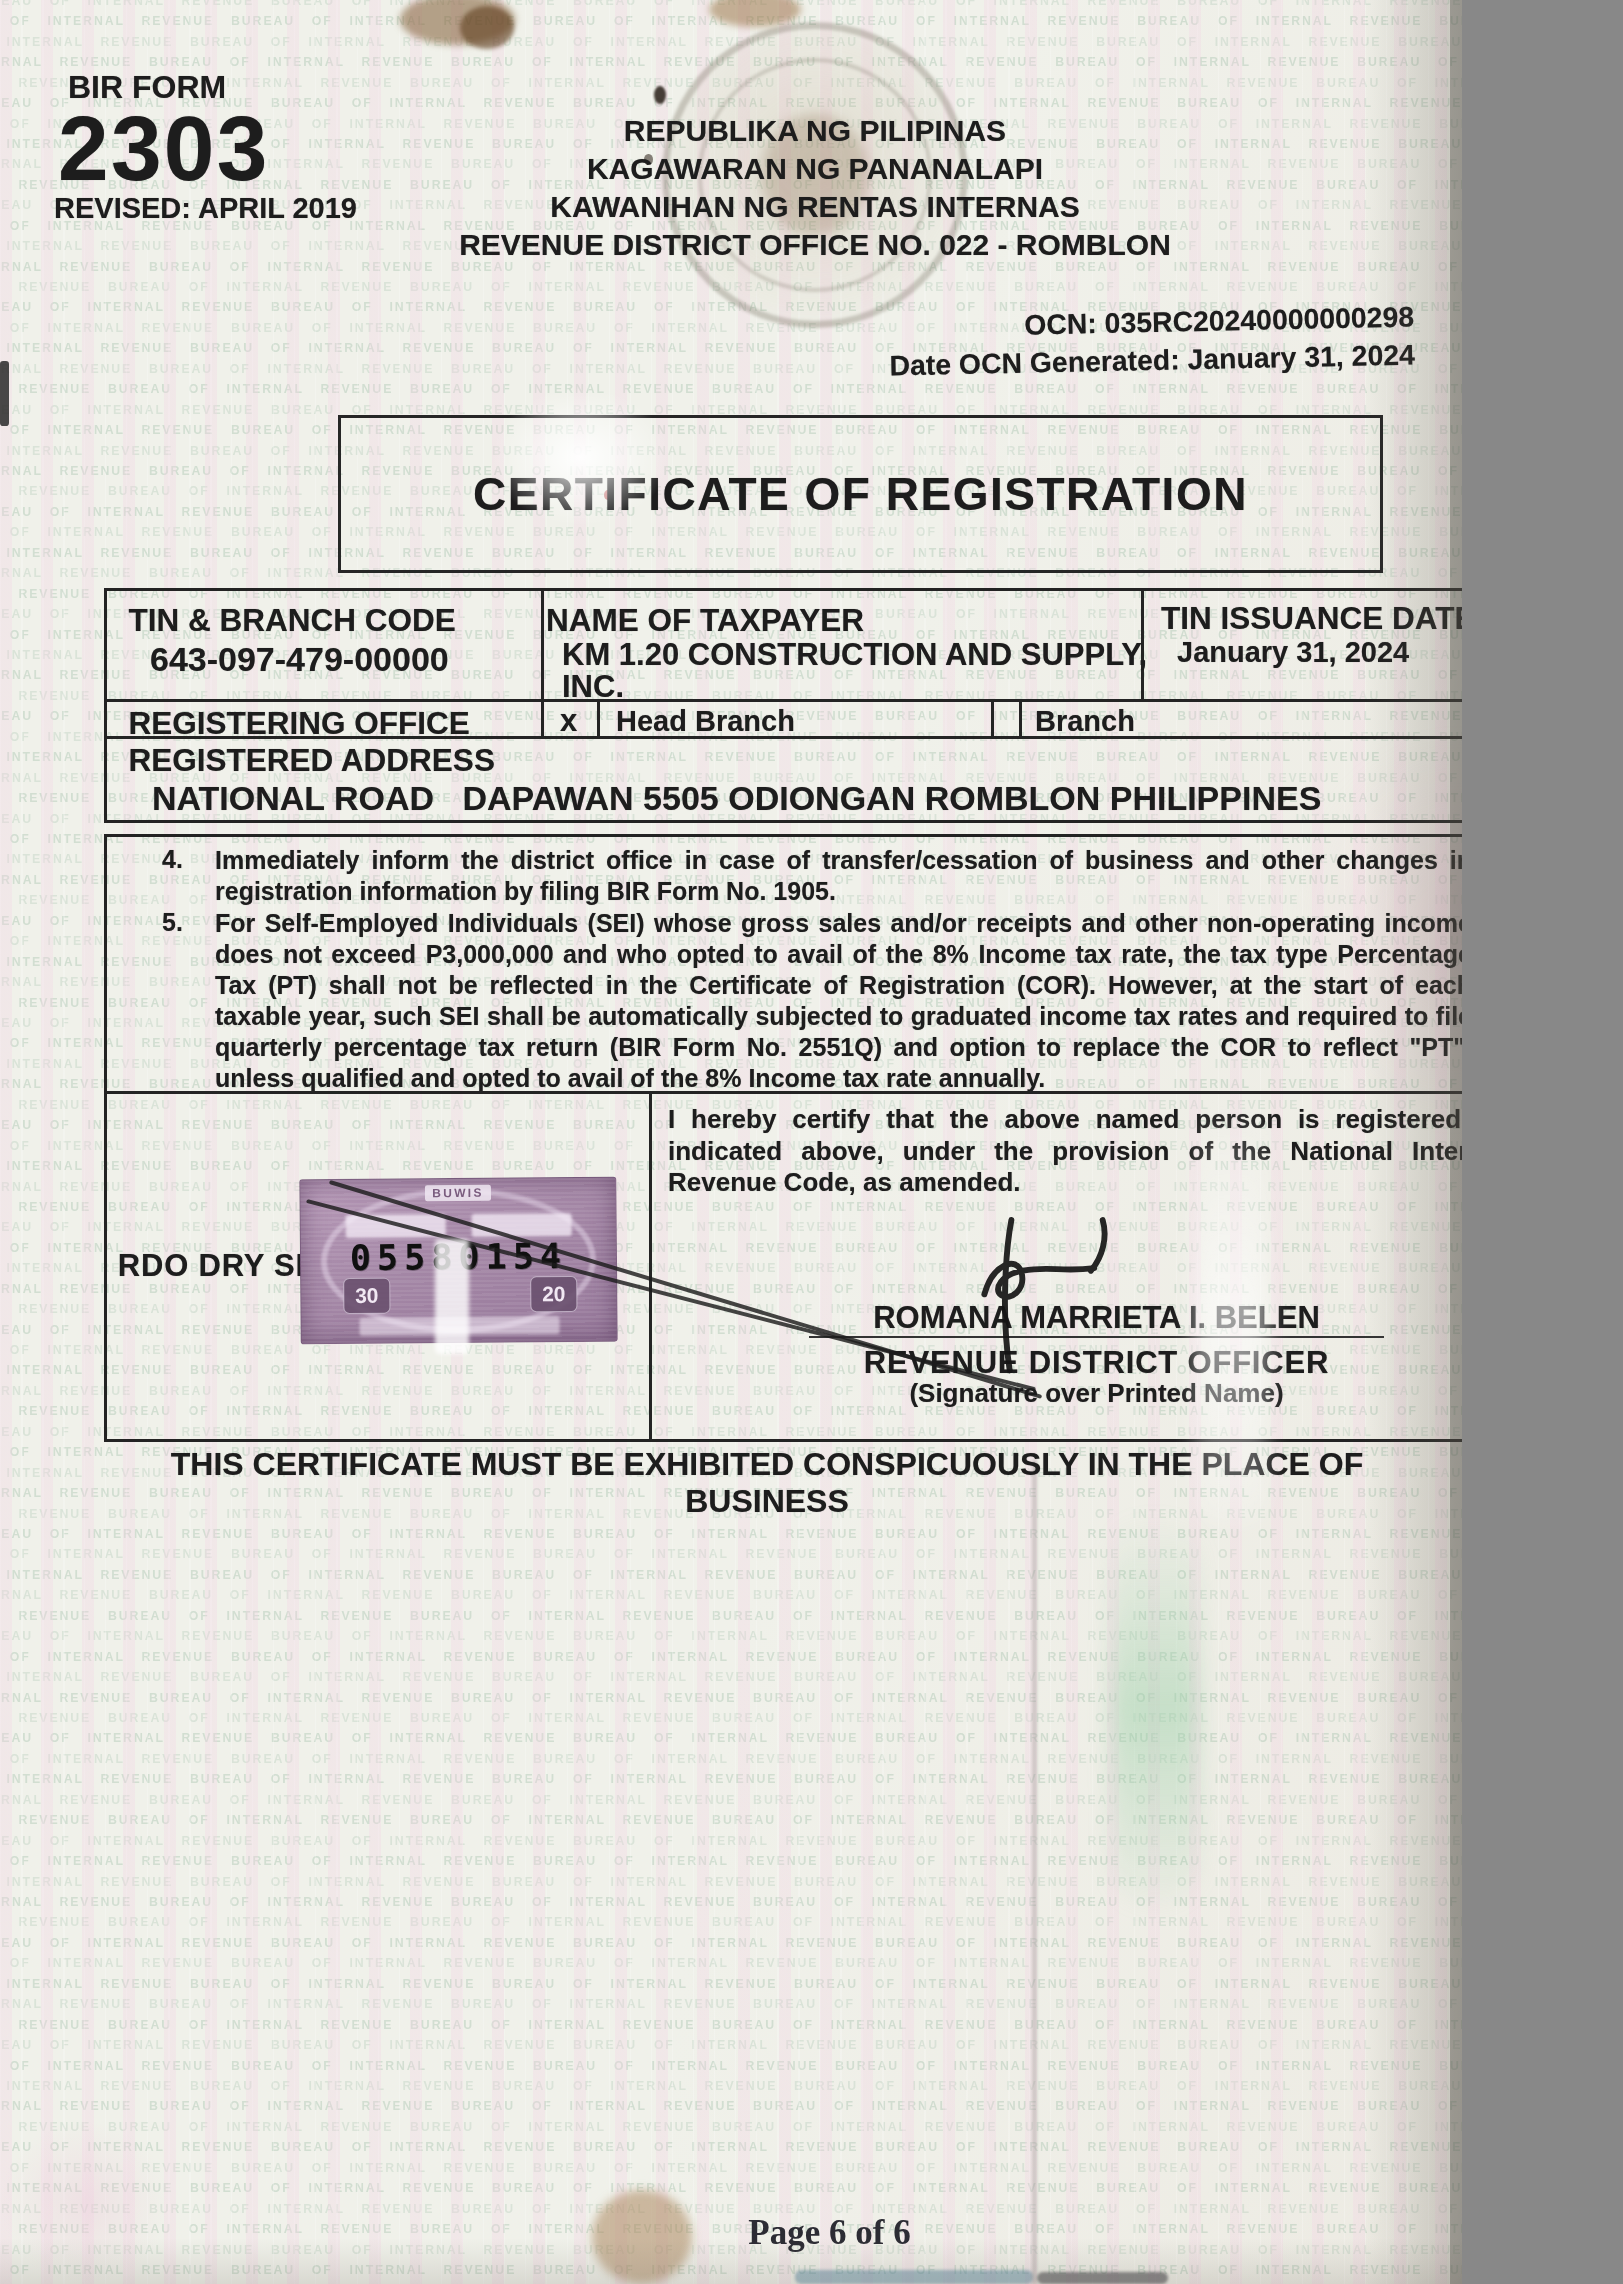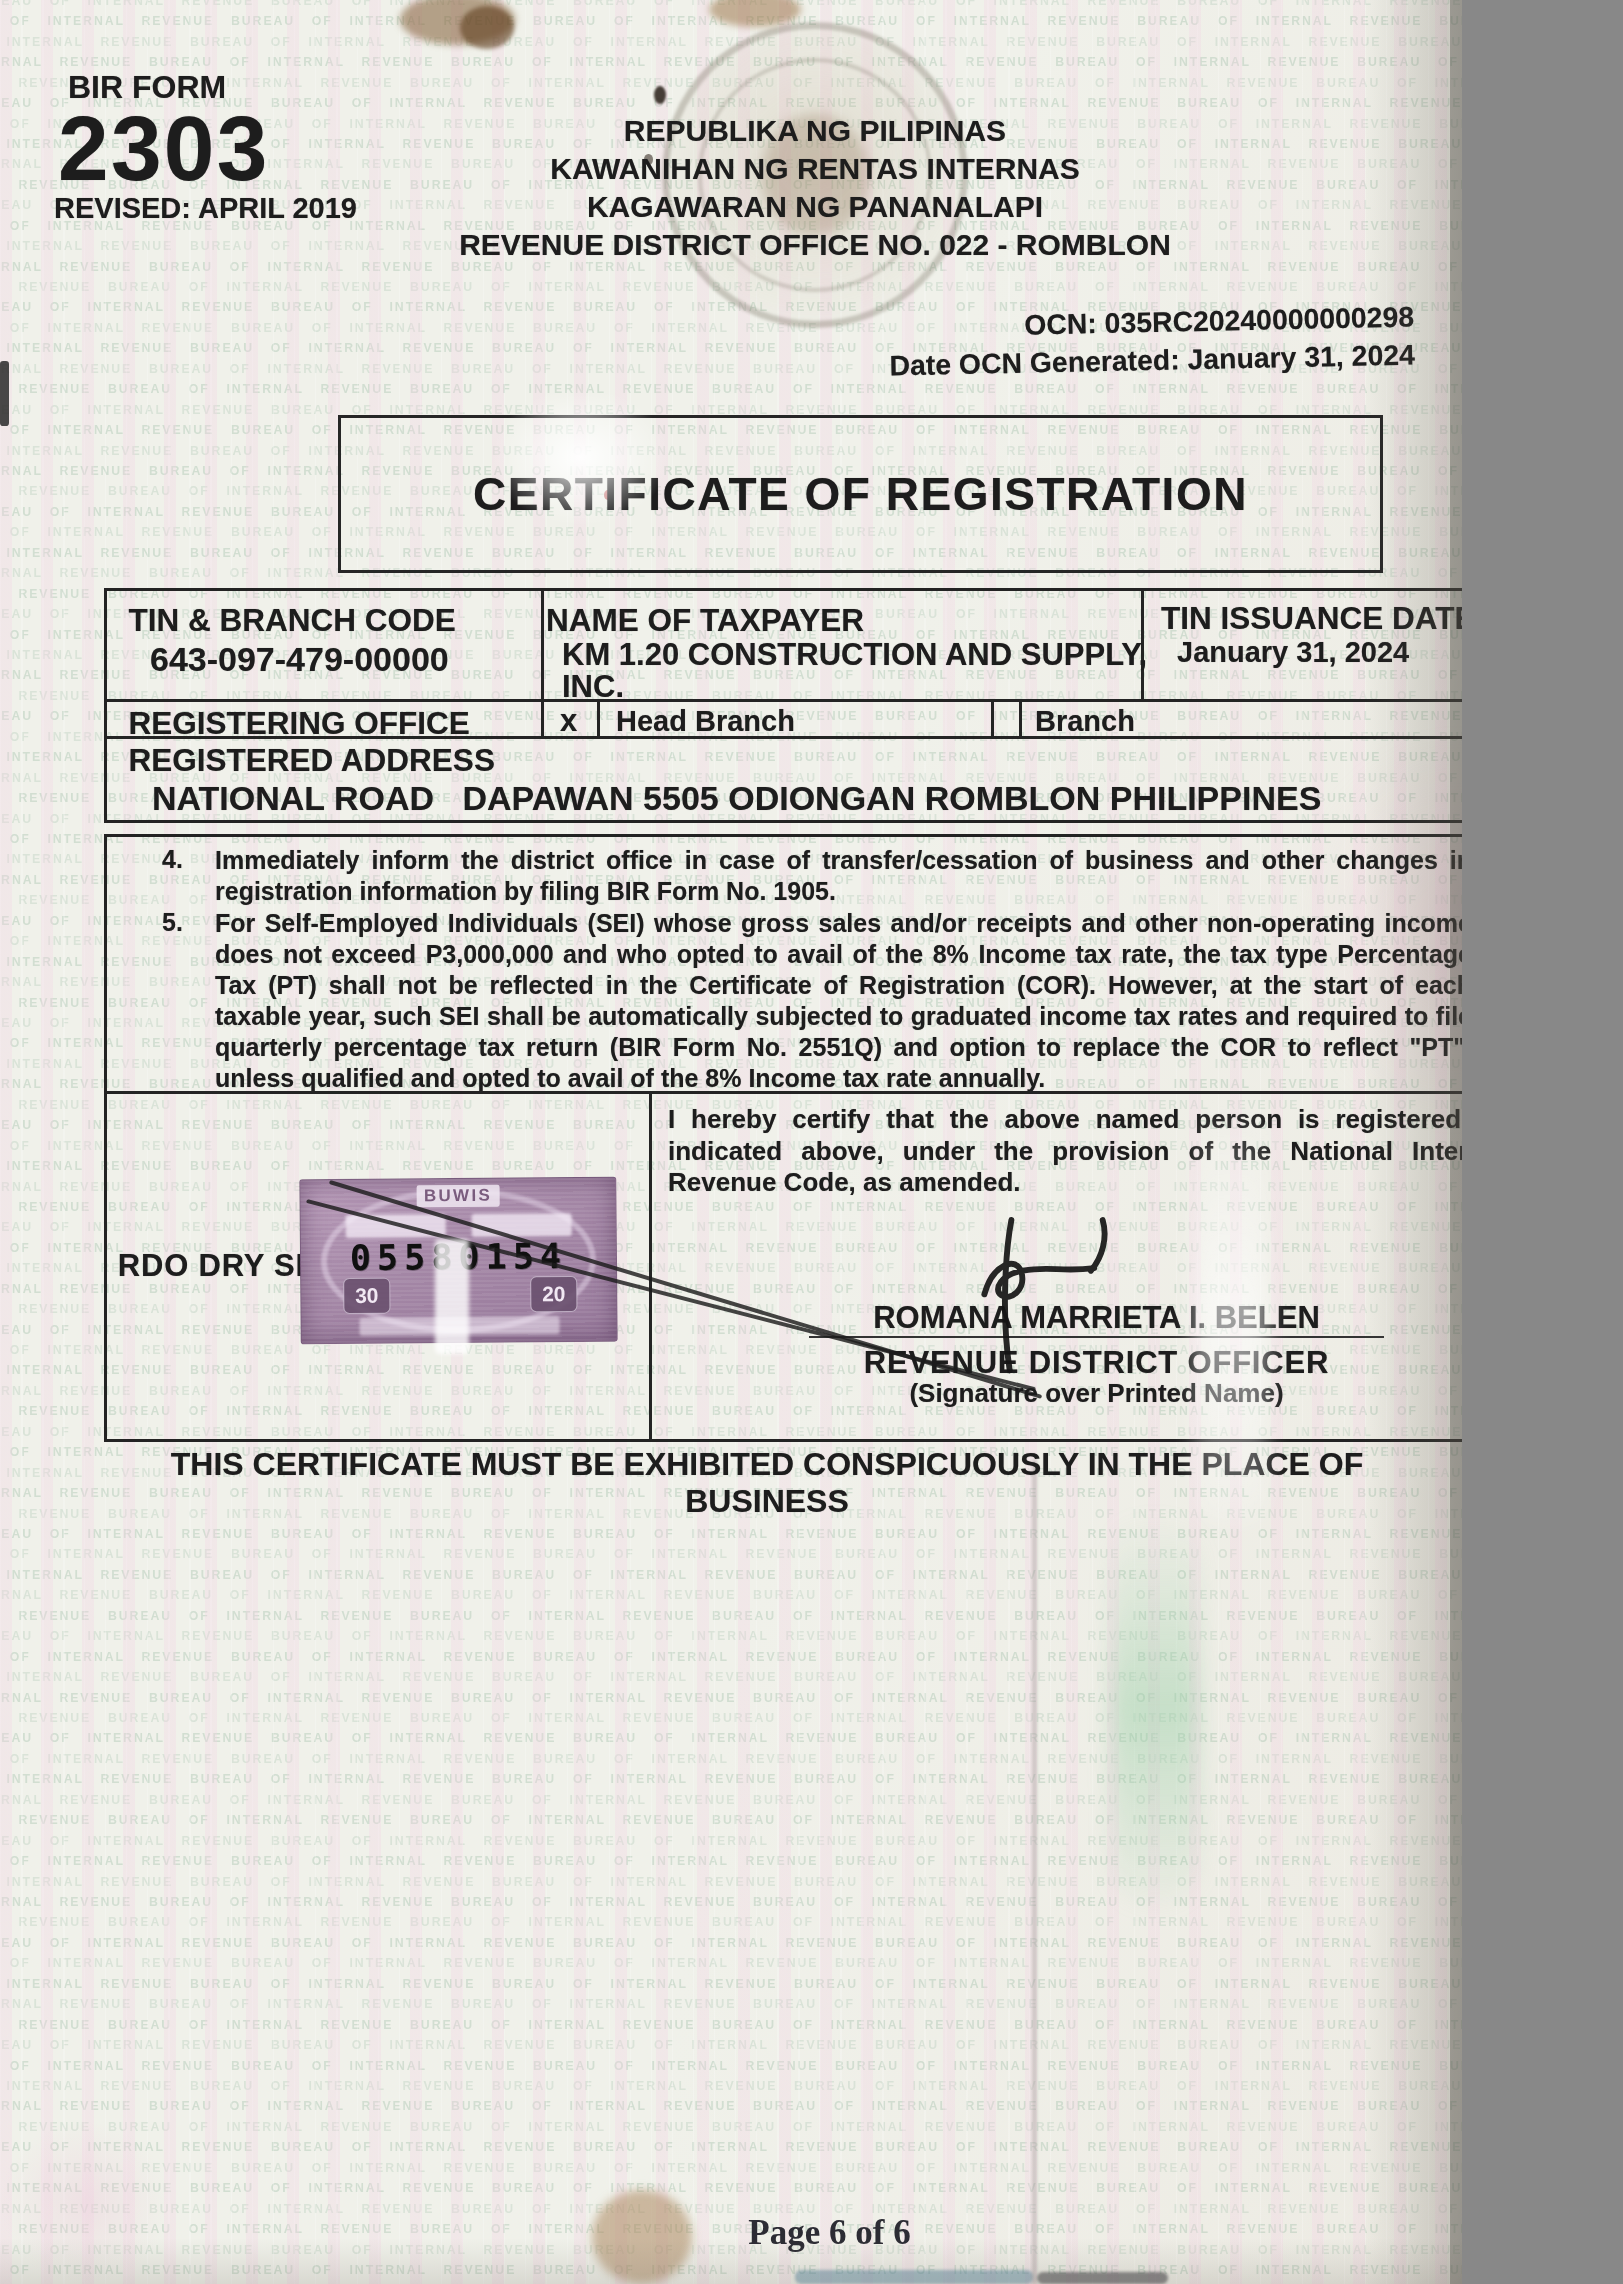--- a/index.html
+++ b/index.html
@@ -57,21 +57,21 @@
   #rdoLabel{position:absolute;left:10.8px;top:411px;font-size:31px;font-weight:700;letter-spacing:0.8px;}
   
   #stamp{left:300px;top:1178px;width:315px;height:163px;z-index:15;transform:rotate(-.5deg);
     border:1.5px solid rgba(90,60,95,.55);border-radius:3.1px;
     background:linear-gradient(160deg,#b79ab8 0%,#a487a6 45%,#96789a 100%);
     box-shadow:inset 0 0 26px rgba(70,40,75,.55);}
   #stamp::after{content:'';position:absolute;inset:0;
     background:repeating-linear-gradient(0deg, rgba(255,255,255,.07) 0 2.3px, rgba(255,255,255,0) 2.3px 4.6px);}
   #stampOval{position:absolute;inset:9.2px 20px;border:6.1px solid rgba(235,222,240,.45);border-radius:50%;filter:blur(0.8px);}
   #stampChip{position:absolute;left:50%;top:6.1px;transform:translateX(-50%);background:rgba(240,232,242,.85);
-    color:#7a5c7e;font-weight:700;font-size:17px;letter-spacing:2.3px;padding:0.8px 7.7px;border-radius:2.3px;z-index:2;text-align:center;}
+    color:#7a5c7e;font-weight:700;font-size:12px;letter-spacing:2.3px;padding:0.8px 7.7px;border-radius:2.3px;z-index:2;text-align:center;}
   .stampBand{position:absolute;height:23px;background:rgba(245,238,248,.75);filter:blur(1.5px);border-radius:3.1px;z-index:1;}
   #serial{position:absolute;left:0;right:0;top:58px;text-align:center;z-index:3;
     font-family:"DejaVu Sans Mono",monospace;font-size:35px;font-weight:700;letter-spacing:6.1px;color:#101010;
     text-shadow:0.8px 0.8px 0 rgba(0,0,0,.35);}
   .denom{position:absolute;top:98px;width:45px;height:34px;background:rgba(105,80,110,.9);border-radius:6.1px;
     color:#f1e8f3;font-size:21px;font-weight:700;display:flex;align-items:center;justify-content:center;z-index:3;
     border:1.5px solid rgba(240,230,245,.6);}
   .cancel{position:absolute;height:3.8px;background:#1c1c1c;opacity:.82;transform-origin:left top;z-index:16;border-radius:2.3px;}
   
   #notice{left:104px;top:1446px;width:1326px;text-align:center;font-size:32px;font-weight:700;}
@@ -205,22 +205,22 @@
     </div>
   <div id="stripes"></div>
   <div id="sealbg" class="abs"></div>
 
   <div id="formLabel" class="abs ink content">BIR FORM</div>
   <div id="formNumber" class="abs ink content">2303</div>
   <div id="formRev" class="abs ink content">REVISED: APRIL 2019</div>
 
   <div id="hdr" class="abs content">
     <div class="ink">REPUBLIKA NG PILIPINAS</div>
+    <div class="ink">KAGAWARAN NG PANANALAPI</div>
     <div class="ink">KAWANIHAN NG RENTAS INTERNAS</div>
-    <div class="ink">KAGAWARAN NG PANANALAPI</div>
     <div class="ink">REVENUE DISTRICT OFFICE NO. 022 - ROMBLON</div>
   </div>
 
   <div id="ocn" class="abs content">
     <div class="ink">OCN: 035RC20240000000298</div>
     <div class="ink">Date OCN Generated: January 31, 2024</div>
   </div>
 
   <div id="titleBox" class="abs content">
     <span class="ink">CERTIFICATE OF REGISTRATION</span>

